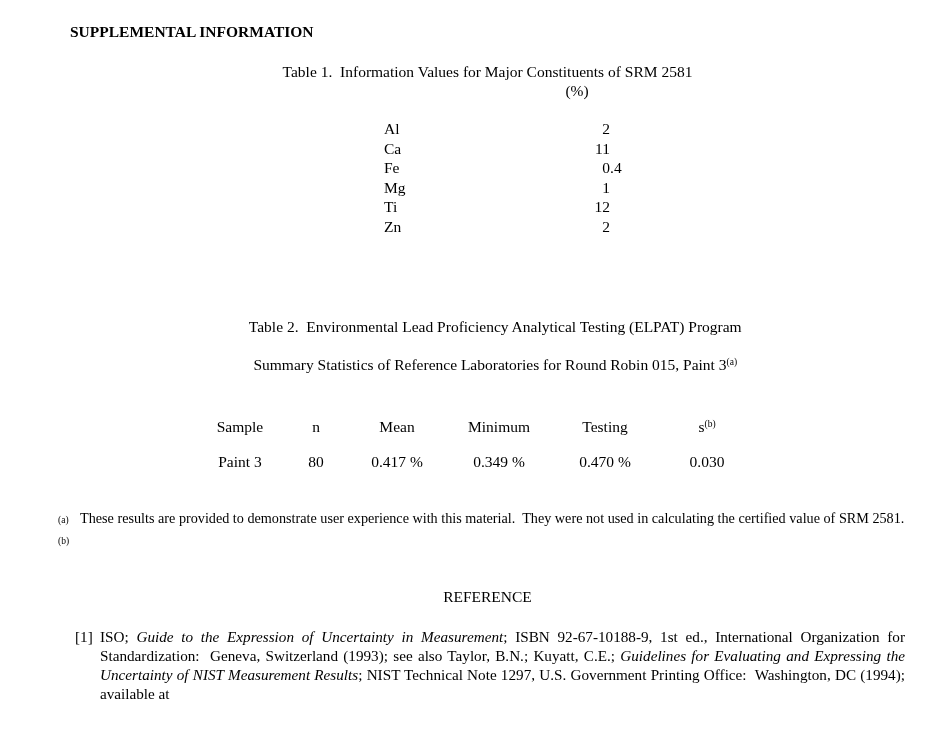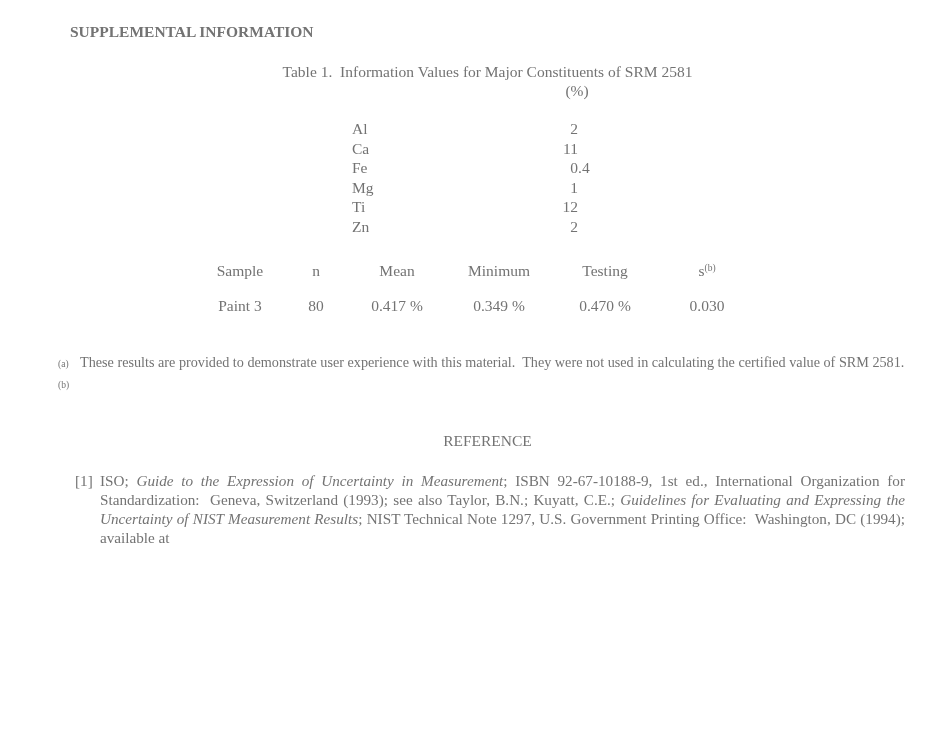--- a/index.html
+++ b/index.html
@@ -1,21 +1,21 @@
 <!DOCTYPE html>
 <html><head>
 <meta charset="utf-8">
 <style>
   * { box-sizing: border-box; }
   html, body { margin: 0; padding: 0; background: #ffffff; }
   .page {
     width: 939px;
     height: 747px;
     background: #ffffff;
-    color: #737373;
+    color: #000000;
     font-family: "Liberation Serif", serif;
     font-size: 15.5px;
     line-height: 19px;
     overflow: hidden;
   }
 
   
   .doc-heading {
     margin: 0;
     padding: 22px 0 0 70px;
@@ -31,21 +31,21 @@
   .caption-t1 { margin-top: 21px; }
   .caption-t2 { margin-top: 61px; }
 
   
   .t1-headrow { display: flex; margin-top: 27px; }
   .t1-el-header { flex: none; margin-left: 337px; width: 120px; }
   .t1-mf-header { flex: none; width: 240px; text-align: center; }
   .t1-unitrow { display: flex; }
   .t1-unit { flex: none; margin-left: 457px; width: 240px; text-align: center; }
   .t1-body { margin-top: 19px; }
-  .t1-row { display: flex; line-height: 19.6px; }
+  .t1-row { display: flex; line-height: 19.6px; padding-left: 32px; }
   .t1-el { flex: none; margin-left: 352px; width: 105px; }
   .t1-int { flex: none; width: 121px; text-align: right; }
   .t1-dec { flex: none; width: 20px; text-align: left; }
 
   
   .t2-headrow { display: flex; margin-top: 24px; }
   .t2-datarow { display: flex; margin-top: 16px; }
   .t2c { flex: none; text-align: center; }
   .t2c-sample { margin-left: 190px; width: 100px; }
   .t2c-n { margin-left: 1px; width: 50px; }
@@ -110,20 +110,24 @@
         <span class="t1-dec"></span>
       </div>
       <div class="t1-row">
         <span class="t1-el">Zn</span>
         <span class="t1-int">2</span>
         <span class="t1-dec"></span>
       </div>
     </div>
   </div>
 
+  <div class="caption caption-t2">
+    <span>Table 2.  Environmental Lead Proficiency Analytical Testing (ELPAT) Program</span><br>
+    <span>Summary Statistics of Reference Laboratories for Round Robin 015, Paint 3</span><span class="sup">(a)</span>
+  </div>
 
   <div>
     <div class="t2-headrow">
       <span class="t2c t2c-sample">Sample</span>
       <span class="t2c t2c-n">n</span>
       <span class="t2c t2c-mean">Mean</span>
       <span class="t2c t2c-min">Minimum</span>
       <span class="t2c t2c-max">Testing</span>
       <span class="t2c t2c-s"><span>s</span><span class="sup">(b)</span></span>
     </div>

